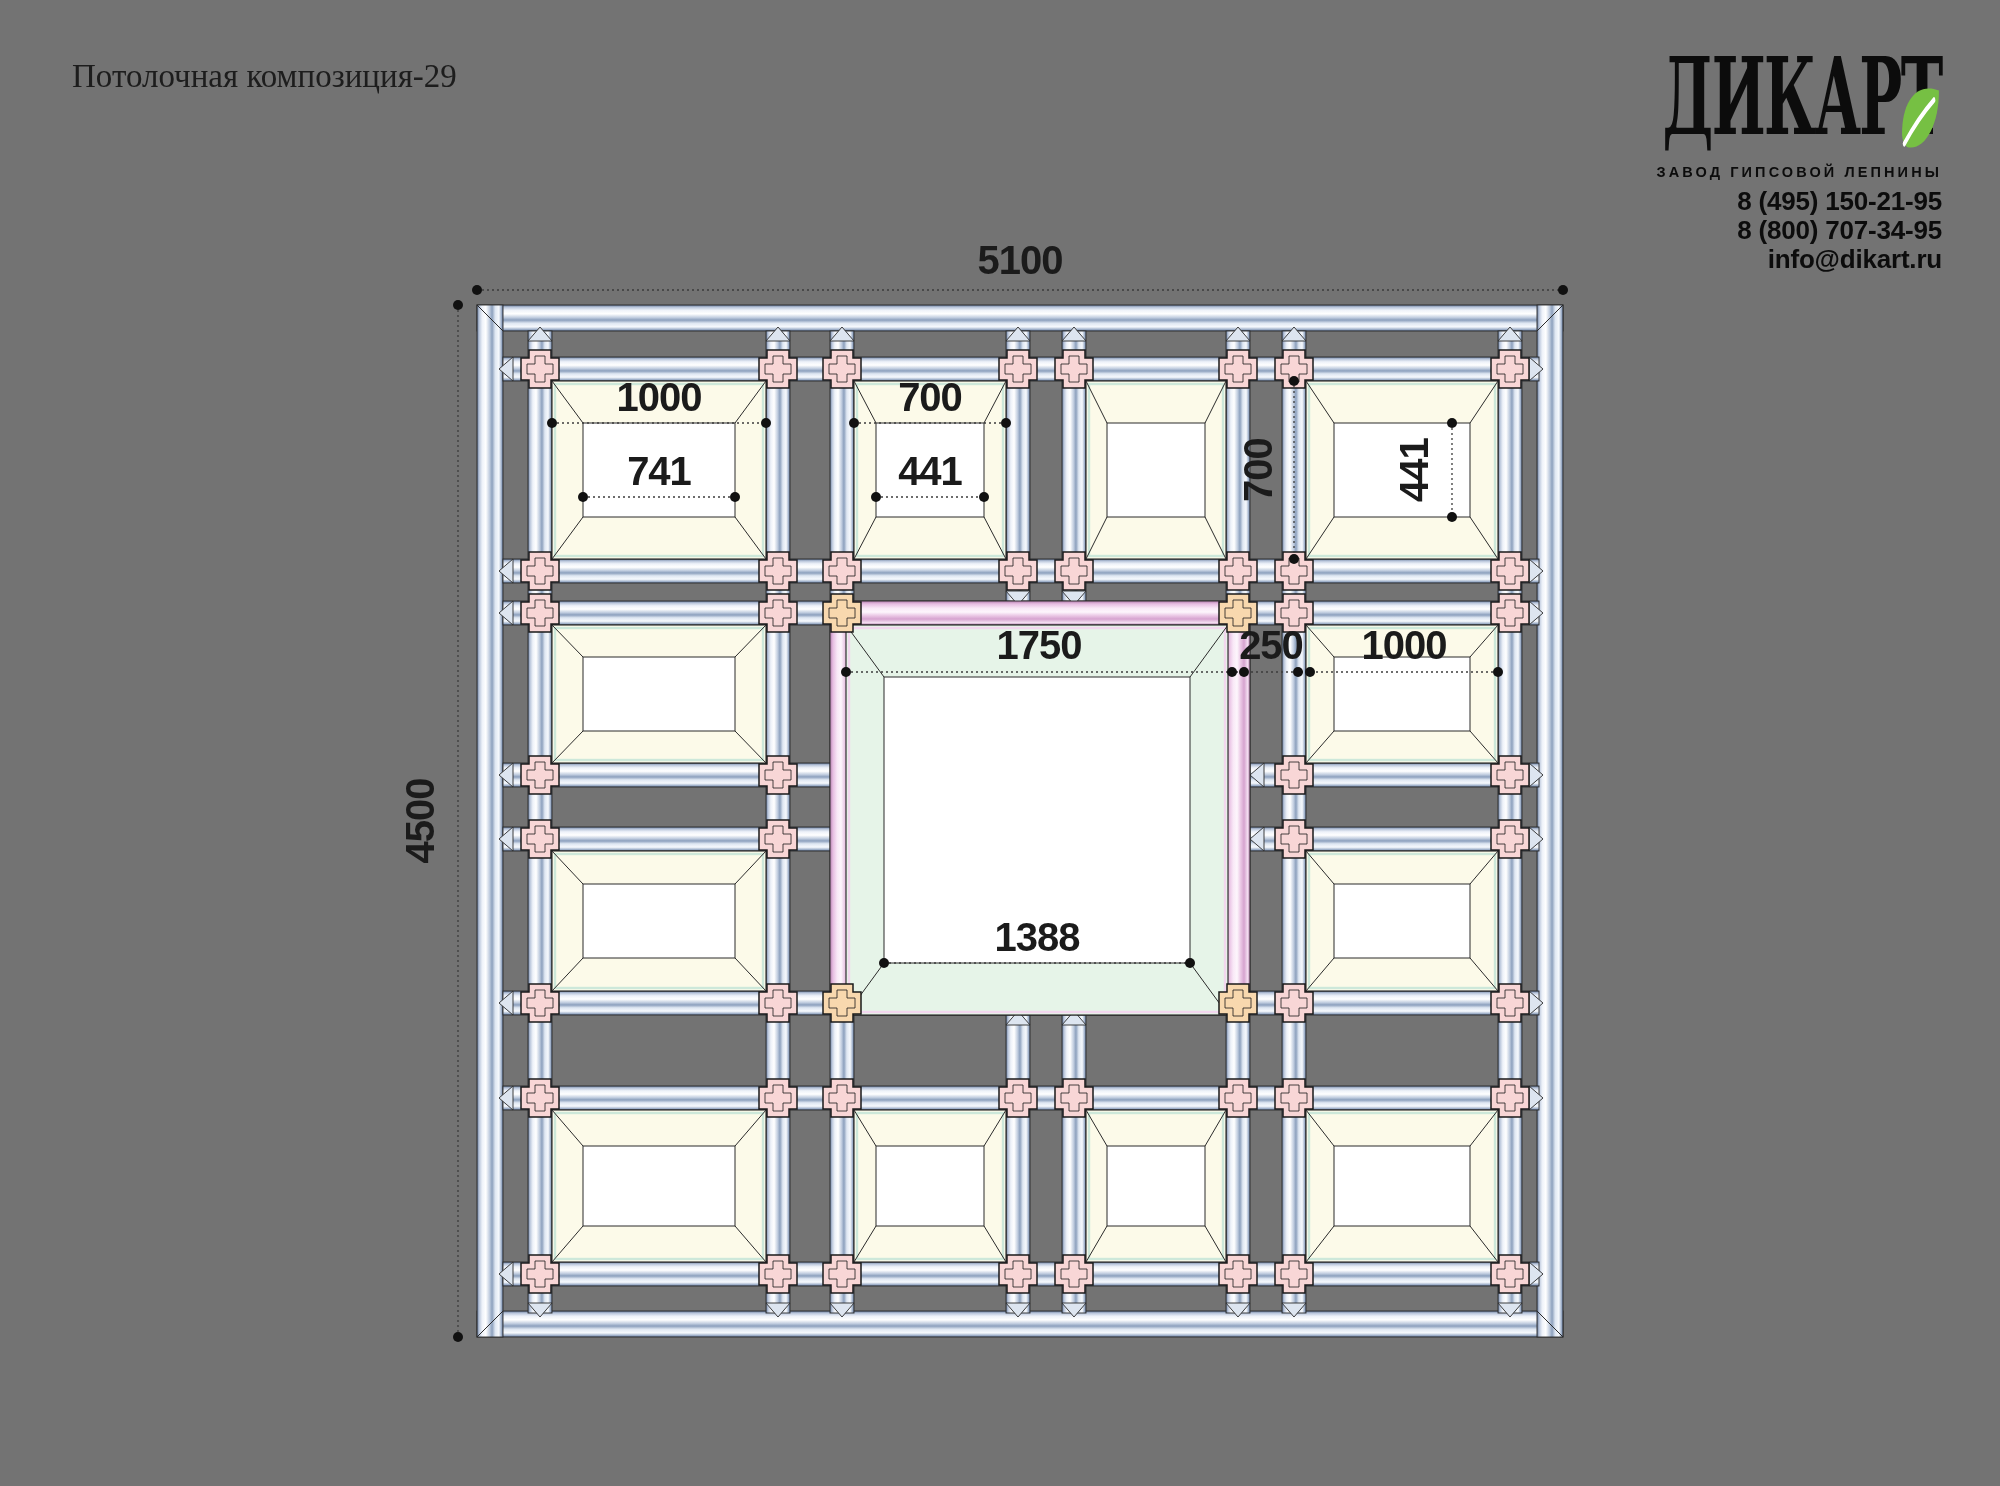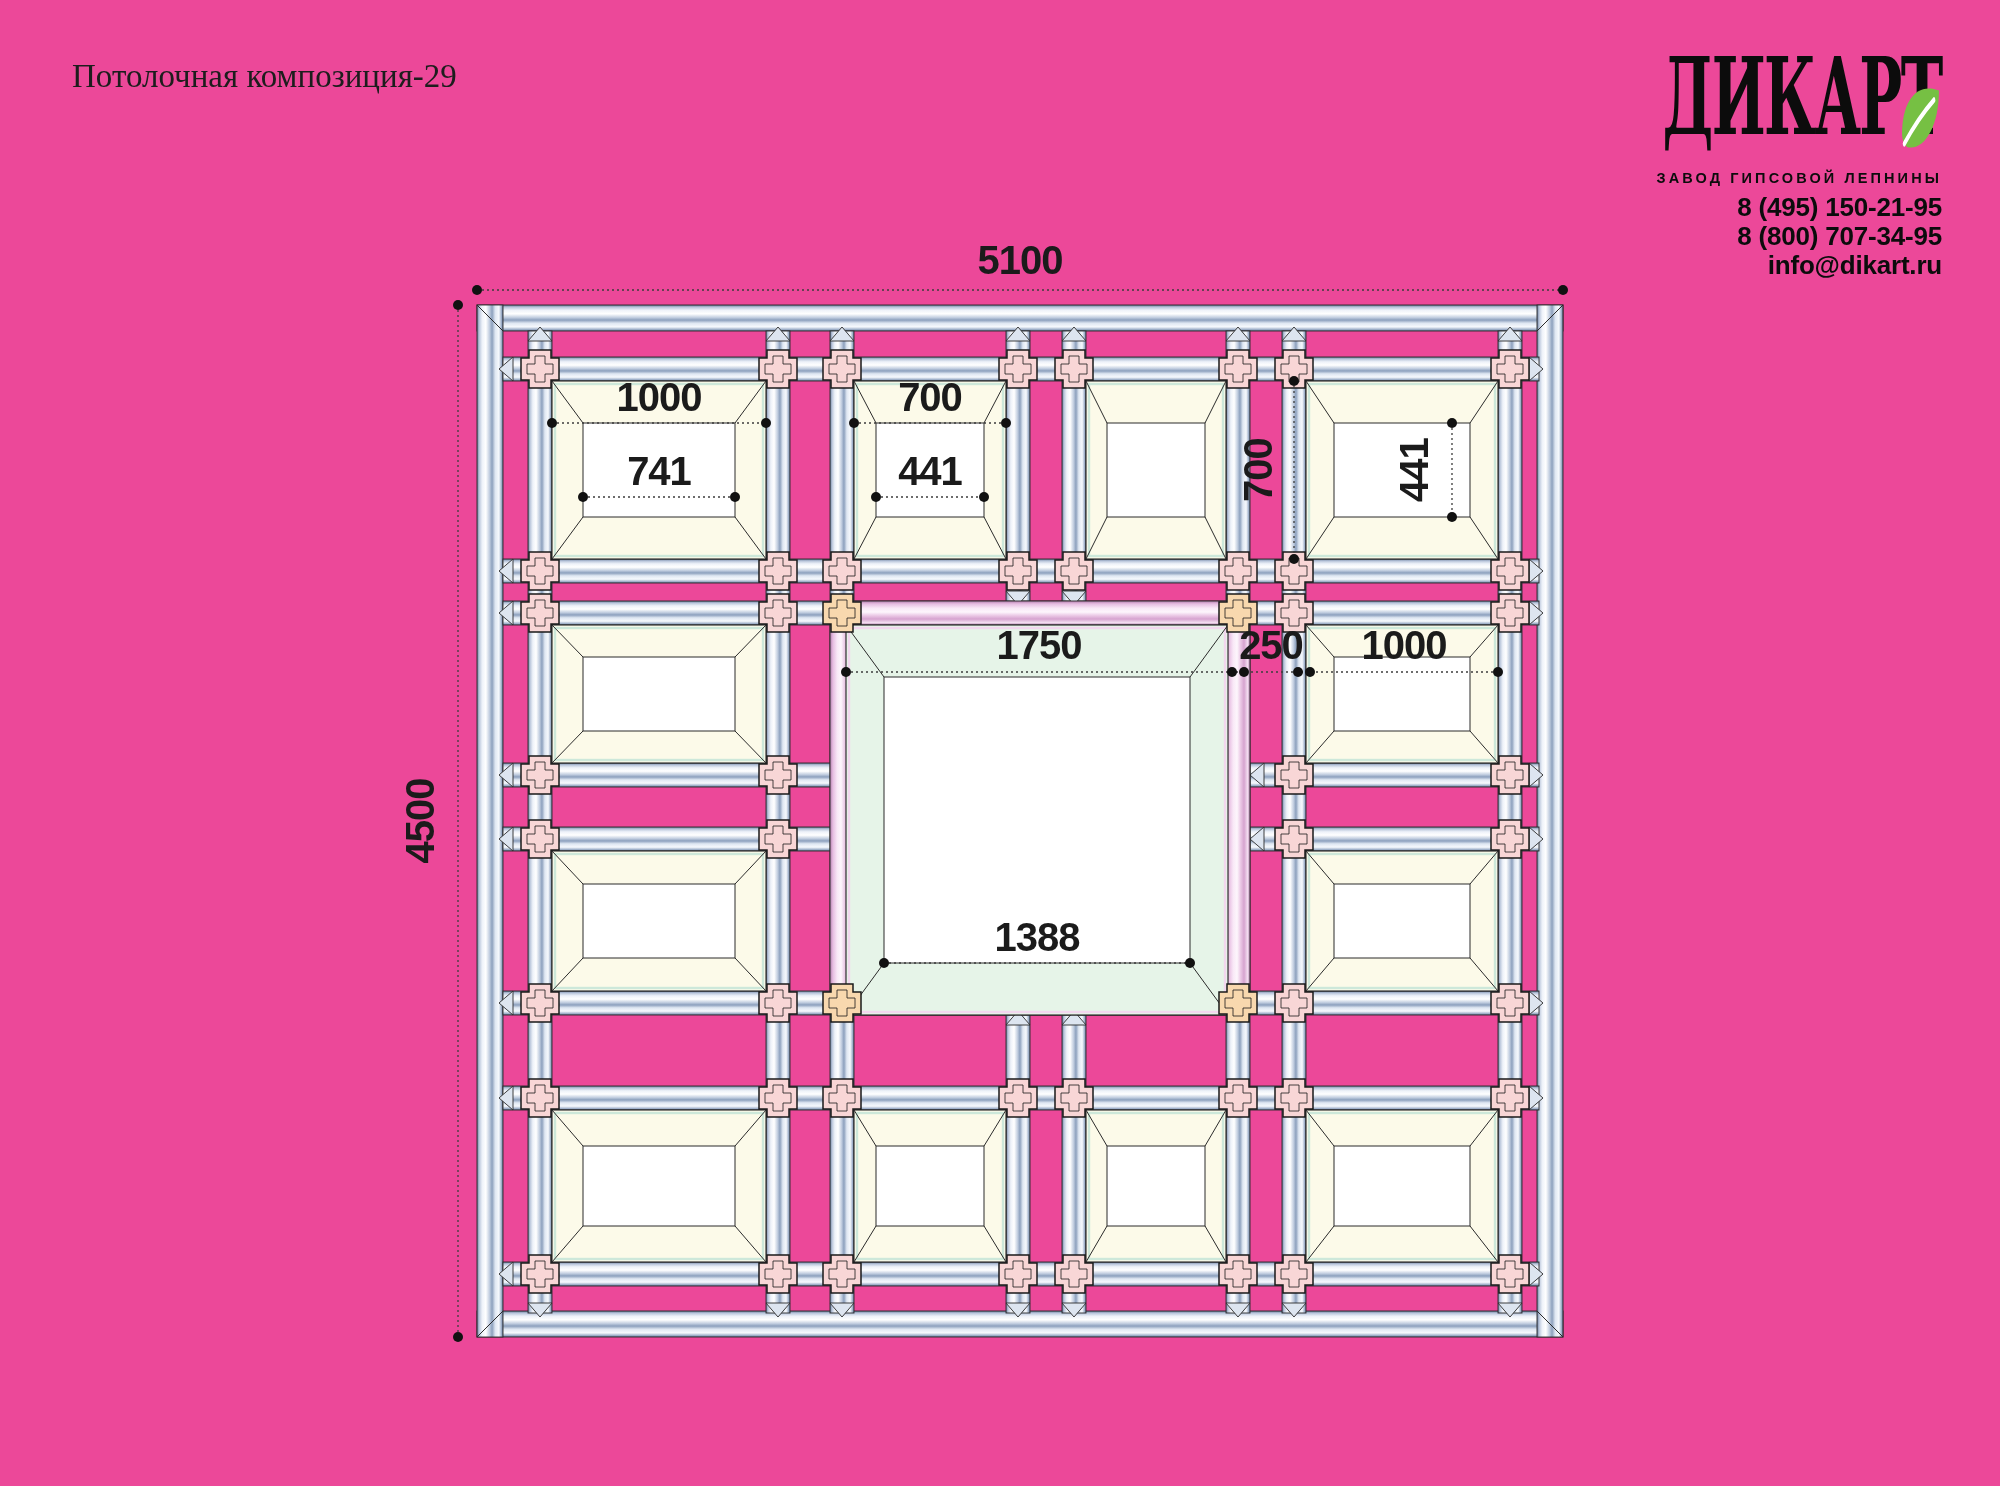--- a/index.html
+++ b/index.html
@@ -1,25 +1,25 @@
 <!DOCTYPE html>
 <html><head>
 <meta charset="utf-8">
 <style>
   html,body{margin:0;padding:0;background:#ffffff;}
-  .page{position:relative;width:2000px;height:1486px;background:#ec4899;overflow:hidden;
+  .page{position:relative;width:2000px;height:1486px;background:#737373;overflow:hidden;
         font-family:"Liberation Sans",sans-serif;}
   .title{position:absolute;left:72px;top:58px;font-family:"Liberation Serif",serif;
          font-size:33px;color:#1d1d1d;white-space:nowrap;}
   .logo{position:absolute;right:58px;top:44px;text-align:right;}
   .brand{position:relative;display:inline-block;font-family:"DejaVu Serif",serif;font-weight:bold;
          font-size:104px;line-height:1;color:#0c0c0c;letter-spacing:-3px;
          transform:scale(.55,1.02);transform-origin:right top;white-space:nowrap;}
   .leaf{position:absolute;right:-4px;bottom:-16px;width:86px;height:84px;transform:rotate(8deg);}
-  .tagline{margin-top:22px;font-size:14.5px;font-weight:bold;letter-spacing:3.1px;color:#0c0c0c;white-space:nowrap;}
+  .tagline{margin-top:16px;font-size:14.5px;font-weight:bold;letter-spacing:3.1px;color:#0c0c0c;white-space:nowrap;}
   .contacts{margin-top:7px;font-size:26px;font-weight:bold;color:#0c0c0c;line-height:1.12;letter-spacing:-.2px;}
   .contacts div{white-space:nowrap;}
   svg.plan{position:absolute;left:0;top:0;width:2000px;height:1486px;}
   .dim{font-family:"Liberation Sans",sans-serif;font-weight:700;font-size:40px;fill:#1b1b1b;
        letter-spacing:-1px;text-anchor:middle;}
 </style>
 </head>
 <body>
 
 <div class="page">

